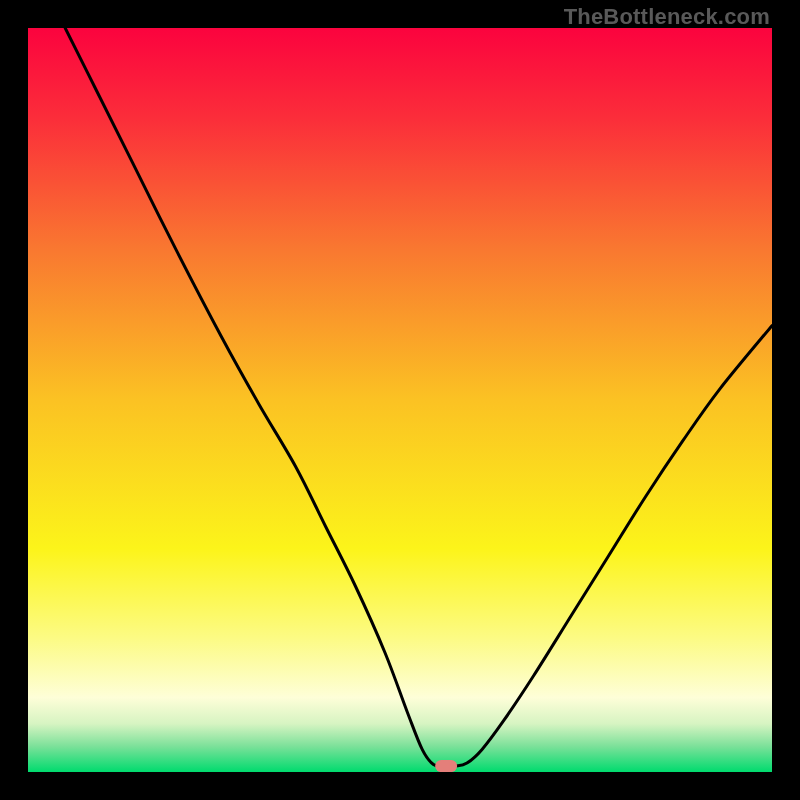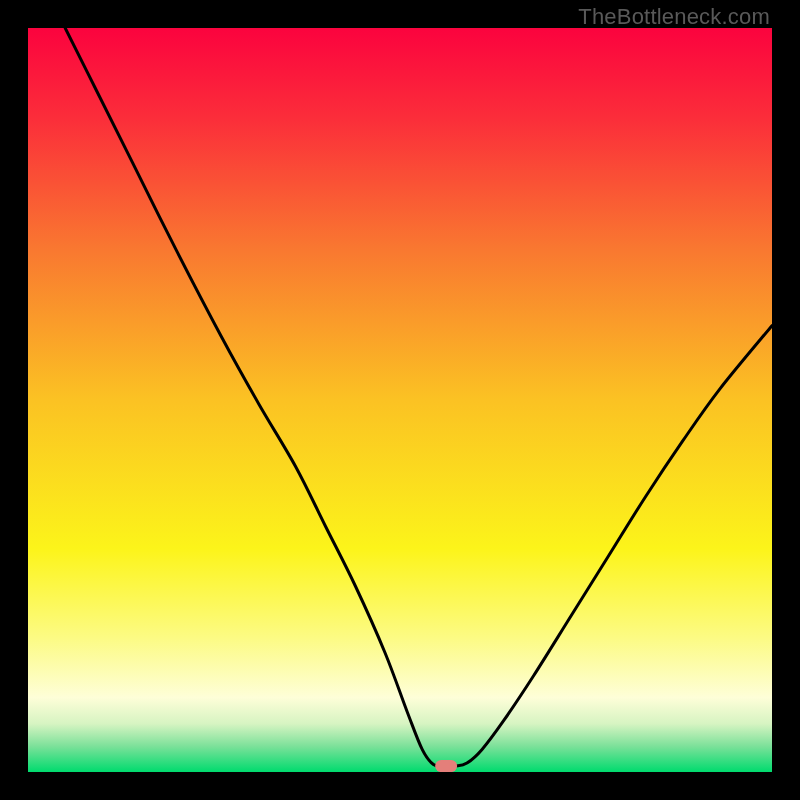--- a/index.html
+++ b/index.html
@@ -25,21 +25,21 @@
     top: 0;
     width: 744px;
     height: 744px;
   }
   .watermark {
     position: absolute;
     top: 4px;
     right: 30px;
     color: #595959;
     font-size: 22px;
-    font-weight: 400;
+    font-weight: 700;
     letter-spacing: 0.2px;
   }
 </style>
 </head>
 <body>
 
 <div class="watermark">TheBottleneck.com</div>
 
 <div class="frame">
   <svg class="plot-area" viewBox="0 0 744 744" preserveAspectRatio="none">

